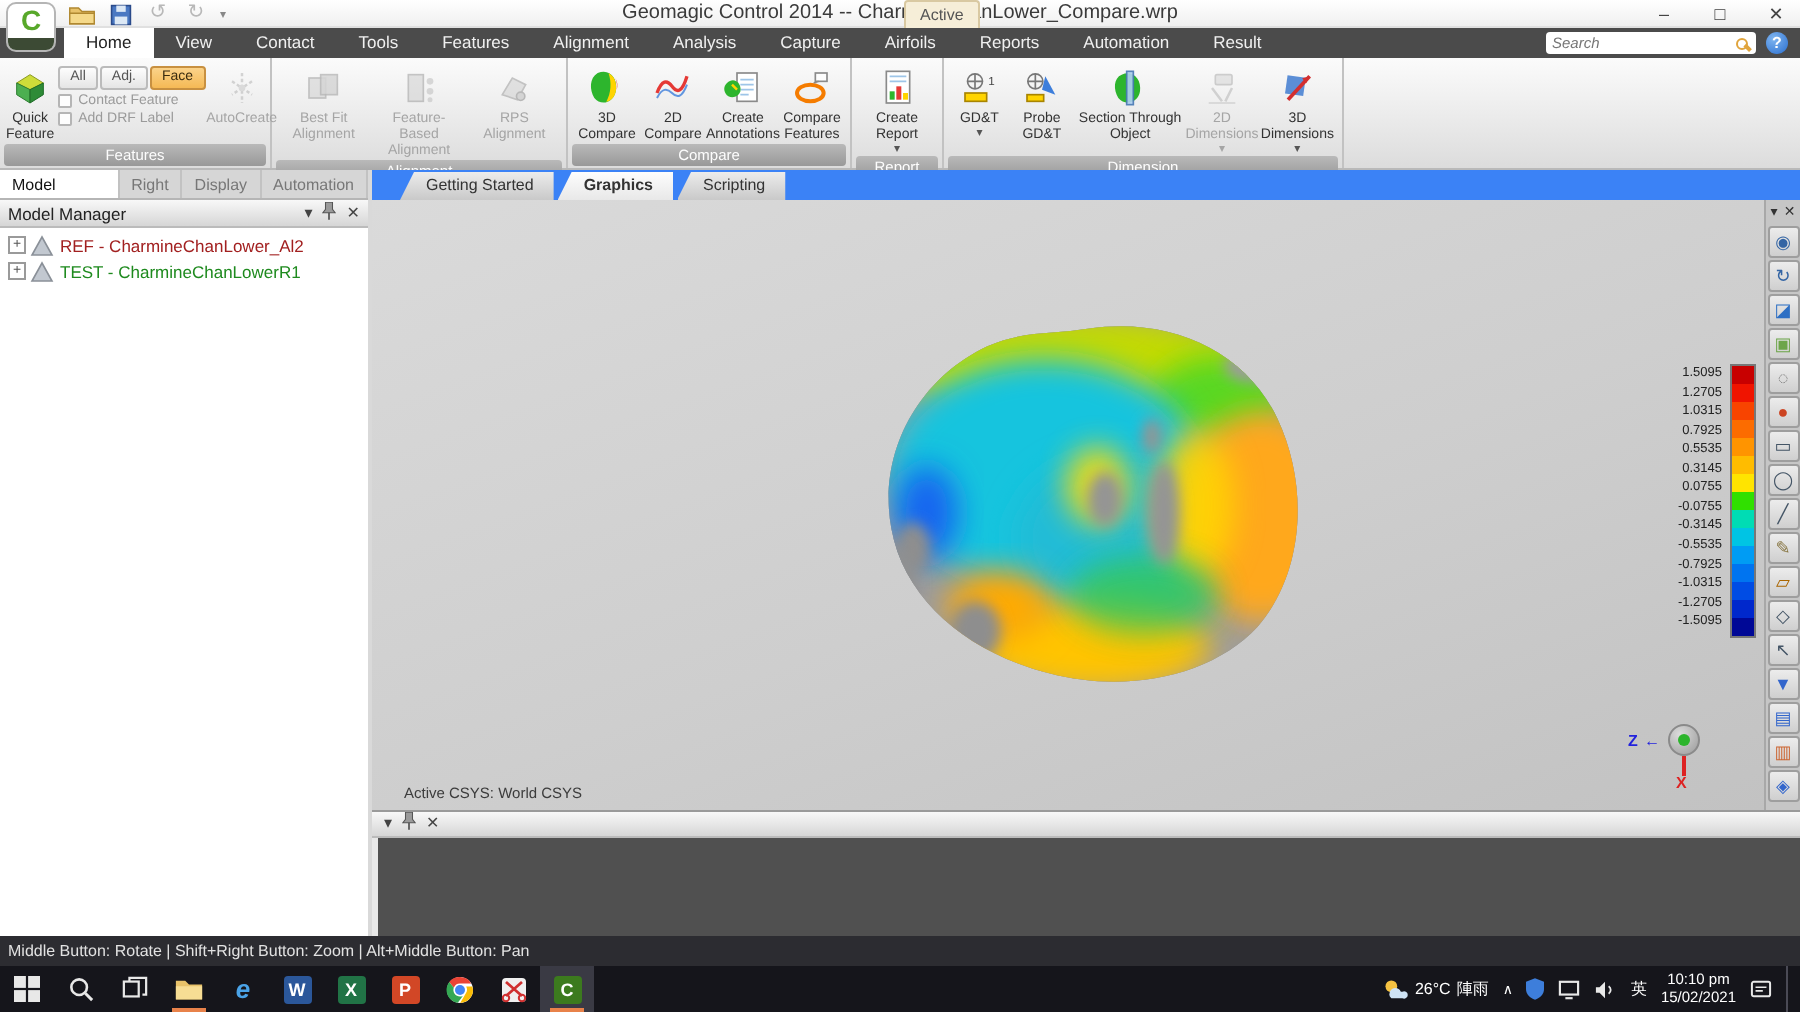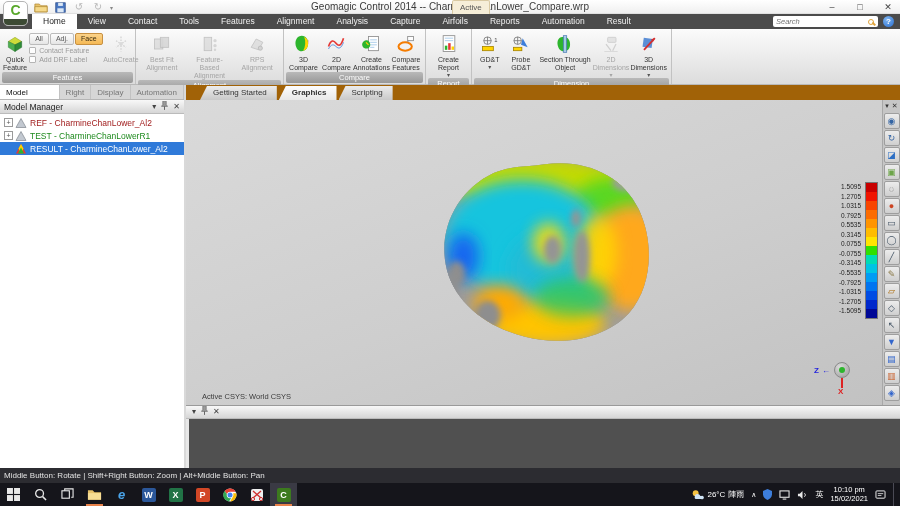--- a/index.html
+++ b/index.html
@@ -64,21 +64,21 @@
   #tree { padding-top:2px; }
   .trow { display:flex; align-items:center; height:13px; padding-left:4px; cursor:default; }
   .trow.sel { background:#2f7ad9; }
   .texp { width:9px; height:9px; margin-right:2px; font-size:7px; line-height:7px; text-align:center; color:#555; }
   .texp.has { border:1px solid #9a9a9a; background:#fff; }
   .ticon { width:12px; height:12px; margin-right:3px; display:inline-flex; }
   .ticon svg { width:12px; height:12px; }
   .tlabel { font-size:8.5px; white-space:nowrap; }
 
   .rightcol { flex:1; display:flex; flex-direction:column; }
-  .gtabbar { height:15px; background:#a16207; display:flex; align-items:flex-end; padding-left:14px; gap:2px; }
+  .gtabbar { height:15px; background:#3b82f6; display:flex; align-items:flex-end; padding-left:14px; gap:2px; }
   .gtab { height:14px; padding:0 10px 0 13px; font-size:8px; line-height:14px; color:#333; background:linear-gradient(#ececec,#c9c9c9); clip-path:polygon(7px 0, 100% 0, 100% 100%, 0 100%); cursor:default; }
   .gtab.active { background:linear-gradient(#fdfdfd,#e8e8e8); font-weight:bold; }
 
   .gmain { height:305px; display:flex; }
   .viewport { position:relative; flex:1; background:linear-gradient(160deg,#dadada 0%,#cecece 55%,#c2c2c2 100%); overflow:hidden; }
   .model { position:absolute; left:243px; top:58px; width:245px; height:187px; }
 
   #stats { position:absolute; left:16px; top:238px; }
   .stat-line { font-size:7.5px; line-height:10.5px; color:#3c3c3c; }
   .csys { position:absolute; left:16px; top:292px; font-size:7.5px; color:#3c3c3c; }
@@ -420,31 +420,20 @@
             <span class="tlabel" style="color: rgb(162, 32, 32);">REF - CharmineChanLower_Al2</span>
           </div>
           <div class="trow">
             <span class="texp has">+</span>
             <span class="ticon">
               <svg viewBox="0 0 12 12">
                 <path d="M6 1.5 L11 10.5 L1 10.5 Z" fill="#c2c8d0" stroke="#8a9098" stroke-width="0.8"></path>
               </svg>
             </span>
             <span class="tlabel" style="color: rgb(30, 138, 30);">TEST - CharmineChanLowerR1</span>
-          </div>
-          <div class="trow sel">
-            <span class="texp"></span>
-            <span class="ticon">
-              <svg viewBox="0 0 12 12">
-                <path d="M6 1 L11 10.5 L1 10.5 Z" fill="#e53935"></path>
-                <path d="M6 1 L8.5 5.5 L6 10.5 L3.5 5.5 Z" fill="#ffd400"></path>
-                <path d="M6 4.5 L9 10.5 L3 10.5 Z" fill="#2db52d"></path>
-              </svg>
-            </span>
-            <span class="tlabel" style="color: rgb(255, 255, 255);">RESULT - CharmineChanLower_Al2</span>
           </div>
         </div>
     </div>
 
     <div class="rightcol">
       <div class="gtabbar">
         <span class="gtab">Getting Started</span>
         <span class="gtab active">Graphics</span>
         <span class="gtab">Scripting</span>
       </div>

